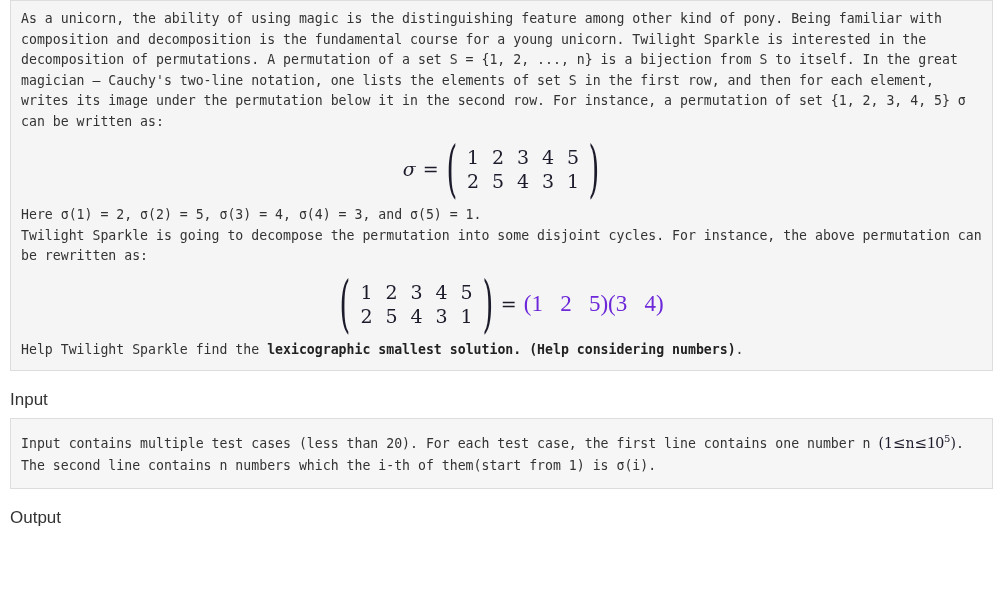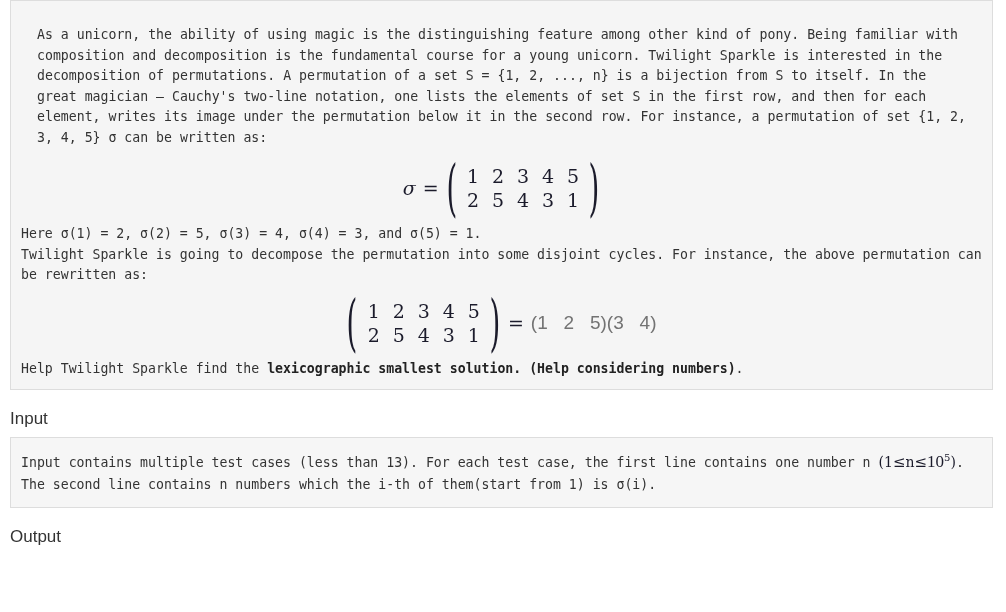--- a/index.html
+++ b/index.html
@@ -29,21 +29,21 @@
     box-sizing: border-box;
     width: 983px;
   }
 
   .para {
     font-family: "DejaVu Sans Mono", "Liberation Mono", monospace;
     font-size: 13.2px;
     line-height: 20.5px;
     color: #333333;
     letter-spacing: 0px;
-    margin: 16px;
+    margin: 0;
     white-space: normal;
   }
 
   .para-tight {
     margin: 0;
   }
 
   
   .math-display {
     text-align: center;
@@ -95,23 +95,23 @@
   .matrix .mcell {
     width: 25px;
     text-align: center;
     font-size: 19px;
     line-height: 24px;
     font-family: "DejaVu Serif", "Liberation Serif", serif;
     color: #1b1b2b;
   }
 
   .cycles {
-    font-size: 19px;
-    font-family: Liberation Sans, sans-serif;
-    color: #737373;
+    font-size: 23px;
+    font-family: Liberation Serif, serif;
+    color: #6d28d9;
     white-space: pre;
   }
 
   .bold-inline {
     font-weight: bold;
     color: #222222;
   }
 
   
   .section-heading {
@@ -223,21 +223,21 @@
     </div>
 
     <p class="para para-tight"><span>Help Twilight Sparkle find the </span><span class="bold-inline">lexicographic smallest solution. (Help considering numbers)</span><span>.</span></p>
 
   </div>
 
   <div class="section-gap"></div>
 
   <h2 class="section-heading">Input</h2>
   <div class="io-panel">
-    <p class="io-text"><span>Input contains multiple test cases (less than 13). For each test case, the first line contains one number n</span>
+    <p class="io-text"><span>Input contains multiple test cases (less than 20). For each test case, the first line contains one number n</span>
       <span class="inline-math"><span>(</span><span>1</span><span class="le">≤</span><span>n</span><span class="le">≤</span><span class="pw">10</span><sup>5</sup><span>)</span></span><span>. The second line contains n numbers which the i-th of them(start from 1) is σ(i).</span></p>
   </div>
 
   <div class="section-gap"></div>
 
   <h2 class="section-heading">Output</h2>
 
 </div>
 
 </body></html>

